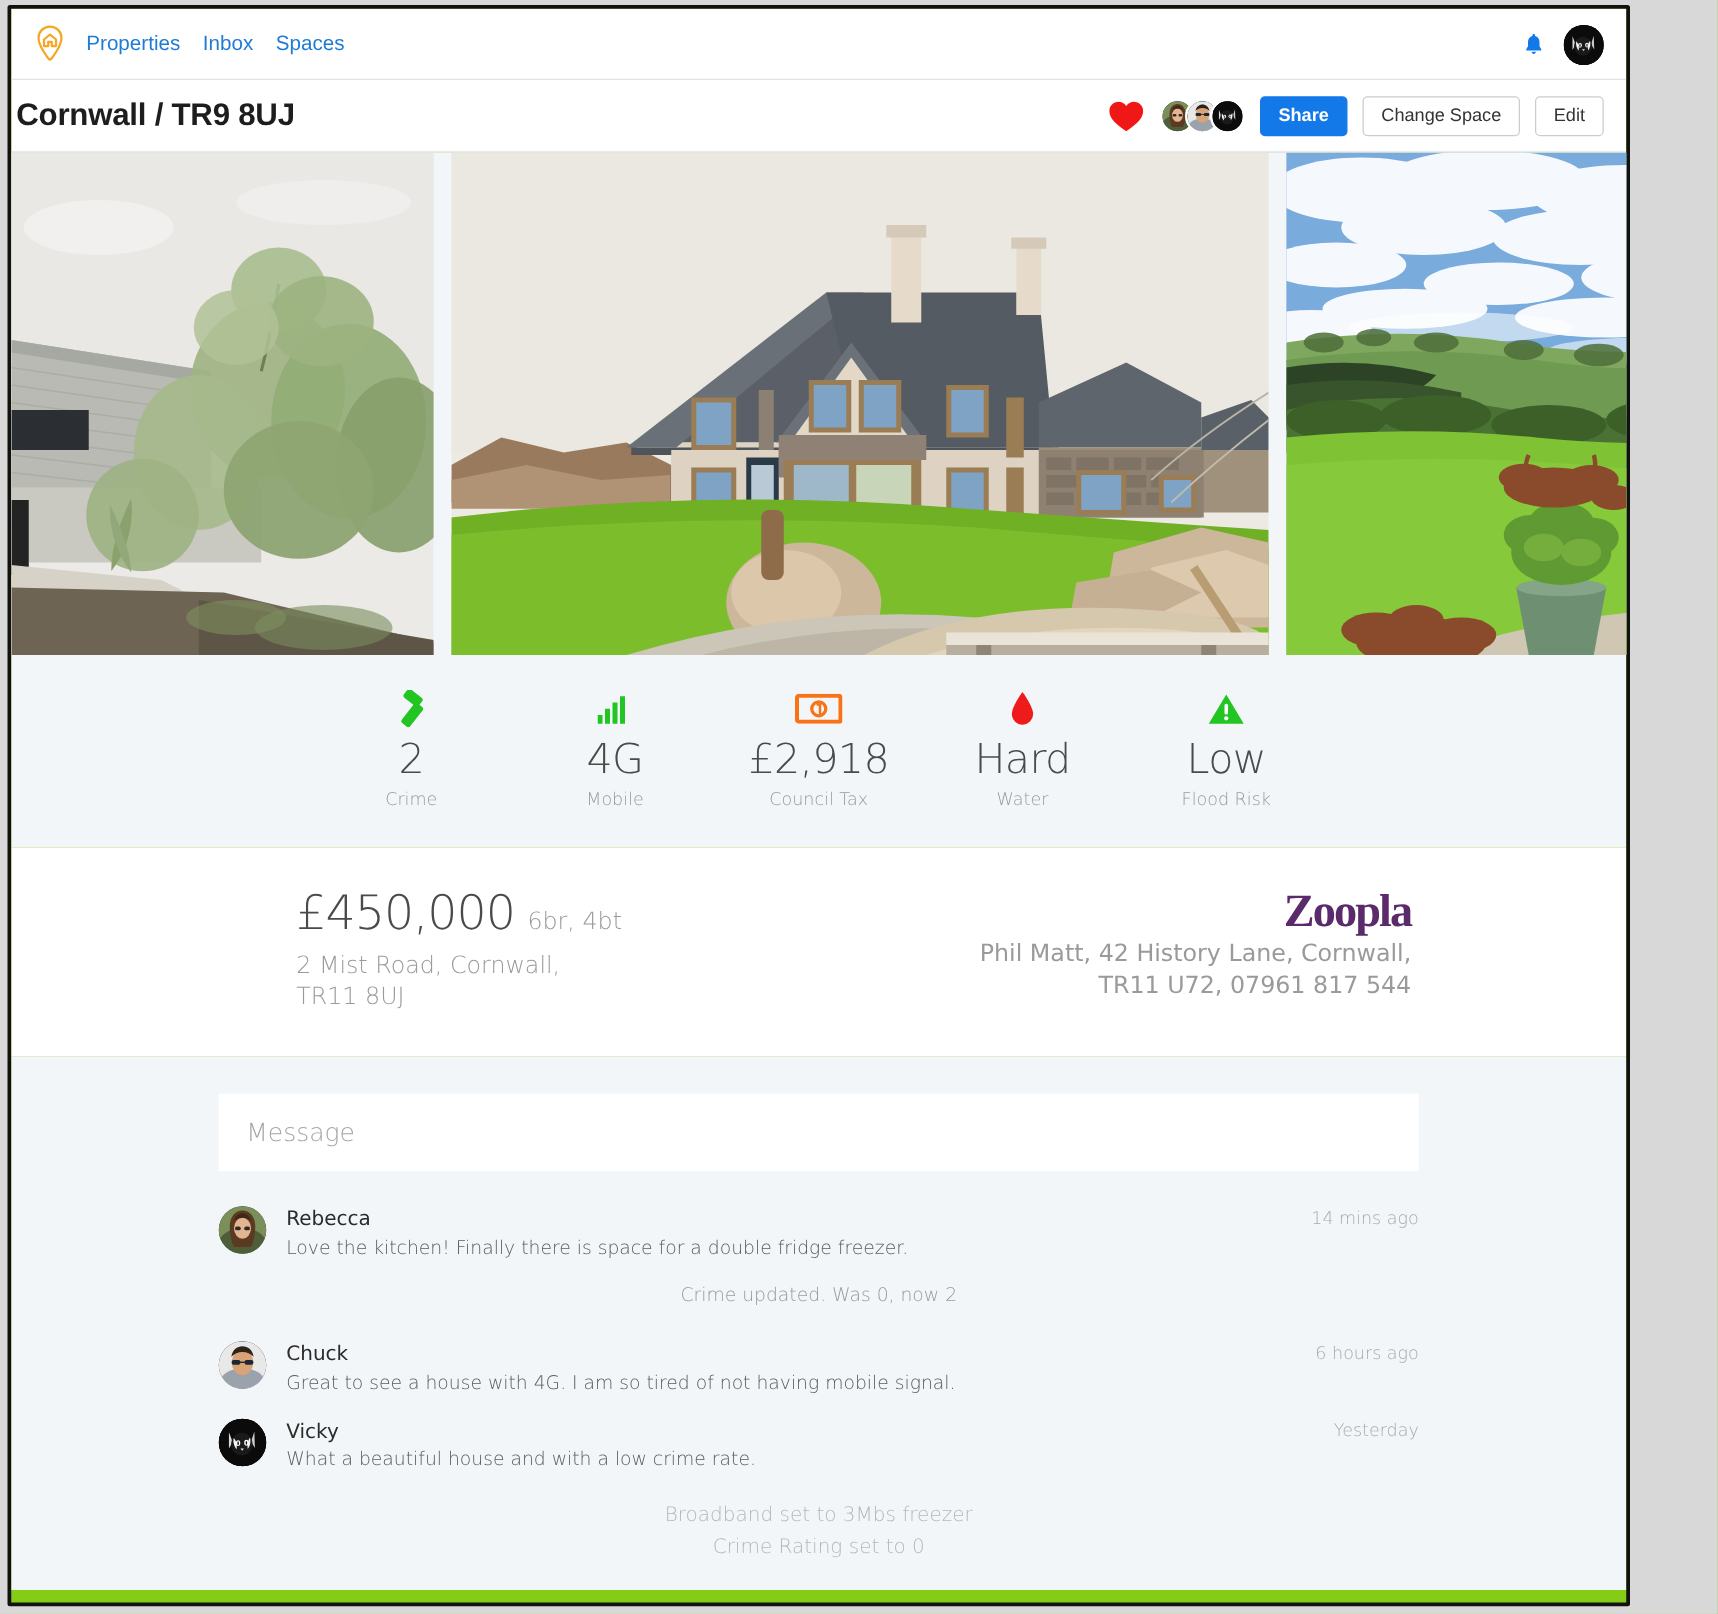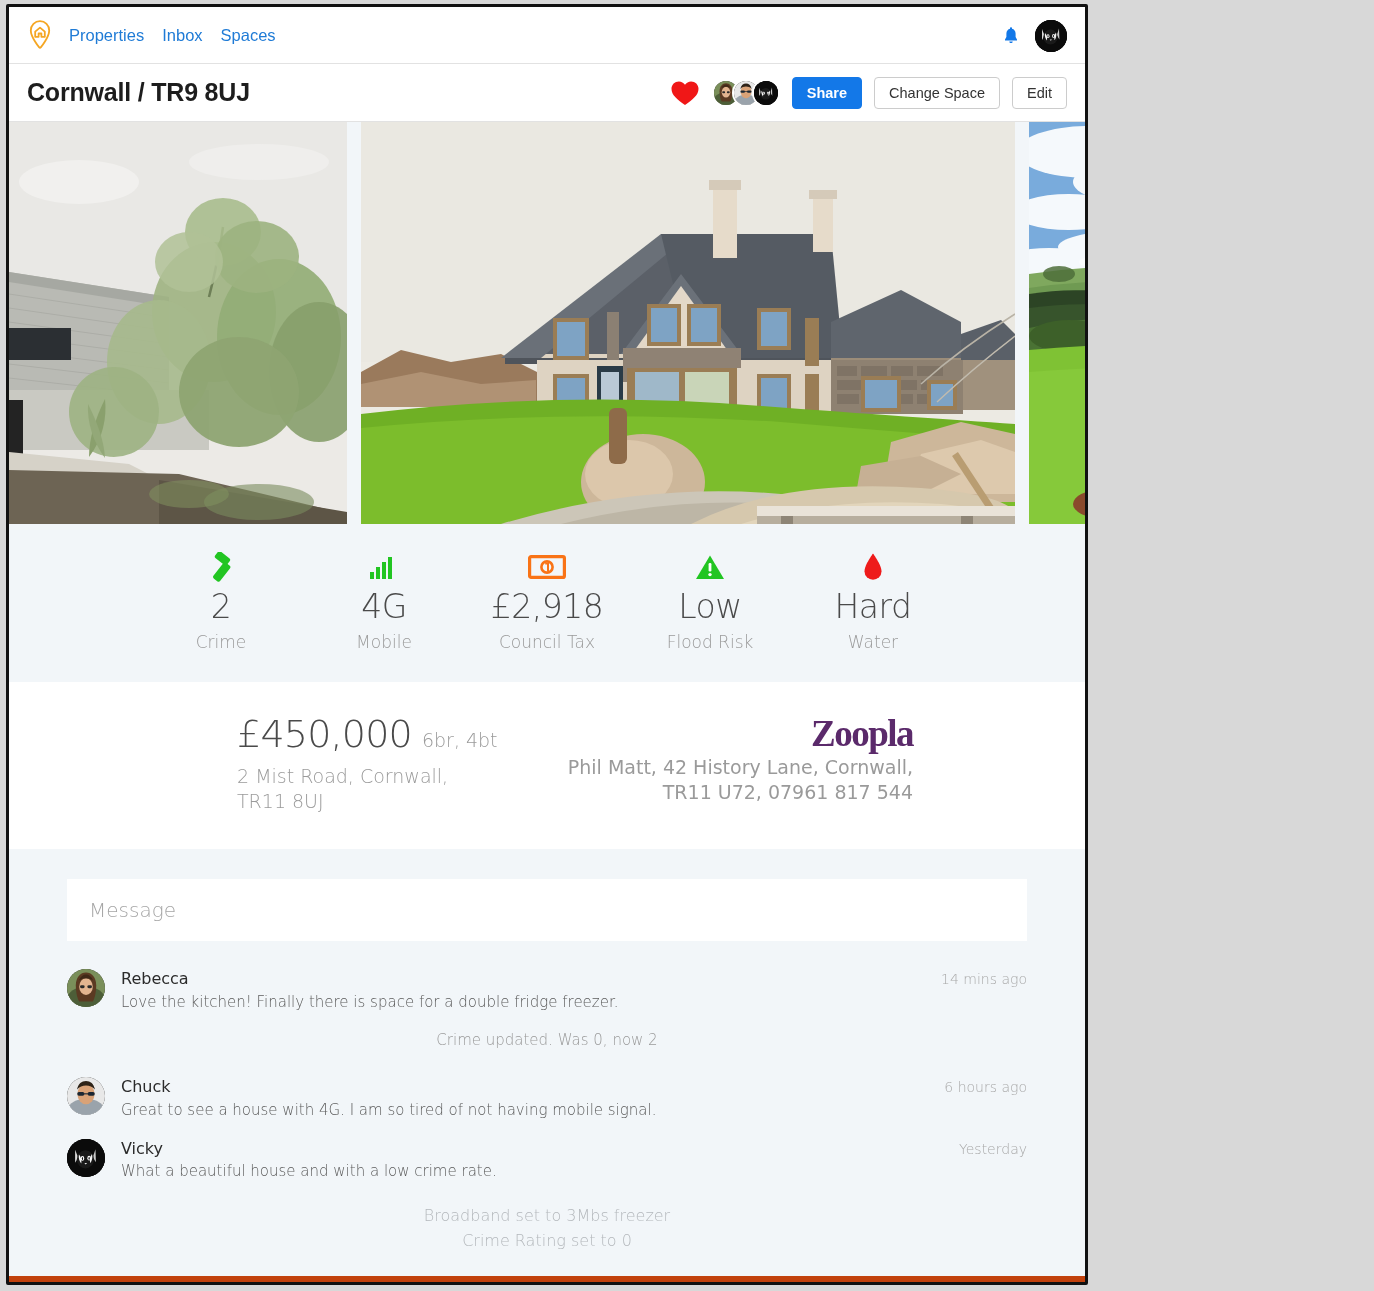--- a/index.html
+++ b/index.html
@@ -4,22 +4,22 @@
 <style>
   * { box-sizing: border-box; margin: 0; padding: 0; }
   html, body {
     width: 1374px; height: 1291px;
     background: #d8d8d8;
     font-family: "Liberation Sans", sans-serif;
     overflow: hidden;
   }
   .page {
     position: absolute; left: 6px; top: 4px;
-    width: 1082px; height: 1281px;
-    background: #c2410c;
+    width: 1298px; height: 1281px;
+    background: #84cc16;
     border: 3px solid #111;
     border-radius: 2px;
     overflow: hidden;
   }
 
   
   .topnav {
     height: 57px; background: #fff;
     border-bottom: 1px solid #e2e2e2;
     display: flex; align-items: center; padding: 0 14px;
@@ -45,21 +45,21 @@
   
   .cat { width: 100%; height: 100%; display: block; background: #0d0d0d; }
   
   .woman { width: 100%; height: 100%; display: block; }
   
   .man { width: 100%; height: 100%; display: block; }
 
   
   .titlebar {
     height: 58px; background: #fff; border-bottom: 1px solid #e2e2e2;
-    display: flex; align-items: center; padding: 0 18px; position: relative;
+    display: flex; align-items: center; padding: 0 4px; position: relative;
   }
   .page-title {
     font-size: 25px; font-weight: bold; color: #1d1d1d;
     letter-spacing: -0.2px;
   }
   .title-right {
     position: absolute; right: 18px; top: 0; height: 58px;
     display: flex; align-items: center; gap: 12px;
   }
   .heart { width: 30px; height: 28px; cursor: pointer; }
@@ -90,21 +90,21 @@
     background: #f2f6f9; padding: 26px 0 30px;
     display: flex; justify-content: center; align-items: flex-start;
   }
   .stat { width: 163px; text-align: center; }
   .stat-icon { height: 34px; display: flex; align-items: center; justify-content: center; margin-bottom: 6px; }
   .stat-val {
     font-size: 33px; color: #4a4a4a; font-weight: 300;
     font-family: "DejaVu Sans", sans-serif; letter-spacing: -0.5px; line-height: 1.05;
   }
   .stat-lbl {
-    font-size: 17px; color: #9a9a9a; margin-top: 7px;
+    font-size: 14px; color: #9a9a9a; margin-top: 7px;
     font-family: "DejaVu Sans", sans-serif; font-weight: 300;
   }
 
   
   .priceband {
     background: #fff; padding: 30px 0 34px;
     display: flex; align-items: flex-start;
   }
   .price-col { padding-left: 228px; }
   .price-row { display: flex; align-items: baseline; gap: 10px; }
@@ -549,38 +549,38 @@
           <circle cx="19" cy="12" r="5.6" fill="none" stroke="#f97316" stroke-width="2.6"></circle>
           <path d="M18.2 8.6h1.8v6.8" stroke="#f97316" stroke-width="2" fill="none" stroke-linecap="square"></path>
         </svg>
       </div>
       <div class="stat-val">£2,918</div>
       <div class="stat-lbl">Council Tax</div>
     </div>
 
     <div class="stat">
       <div class="stat-icon">
+        <svg width="22" height="30" viewBox="0 0 22 30">
+          <path d="M11 1.5C11 1.5 2.5 13 2.5 19.2a8.5 8.5 0 0 0 17 0C19.5 13 11 1.5 11 1.5z" fill="#ee1b1b"></path>
+        </svg>
+      </div>
+      <div class="stat-val">Hard</div>
+      <div class="stat-lbl">Water</div>
+    </div>
+
+    <div class="stat">
+      <div class="stat-icon">
         <svg width="30" height="28" viewBox="0 0 30 28">
           <path d="M15 2.5 L29 26 L1 26z" fill="#22c522"></path>
           <rect x="13.6" y="10" width="2.8" height="8.5" rx="1.2" fill="#fff"></rect>
           <circle cx="15" cy="21.6" r="1.7" fill="#fff"></circle>
         </svg>
       </div>
       <div class="stat-val">Low</div>
       <div class="stat-lbl">Flood Risk</div>
-    </div>
-
-    <div class="stat">
-      <div class="stat-icon">
-        <svg width="22" height="30" viewBox="0 0 22 30">
-          <path d="M11 1.5C11 1.5 2.5 13 2.5 19.2a8.5 8.5 0 0 0 17 0C19.5 13 11 1.5 11 1.5z" fill="#ee1b1b"></path>
-        </svg>
-      </div>
-      <div class="stat-val">Hard</div>
-      <div class="stat-lbl">Water</div>
     </div>
   </div>
 
   <div class="priceband">
     <div class="price-col">
       <div class="price-row">
         <span class="price">£450,000</span>
         <span class="beds">6br, 4bt</span>
       </div>
       <div class="addr">

